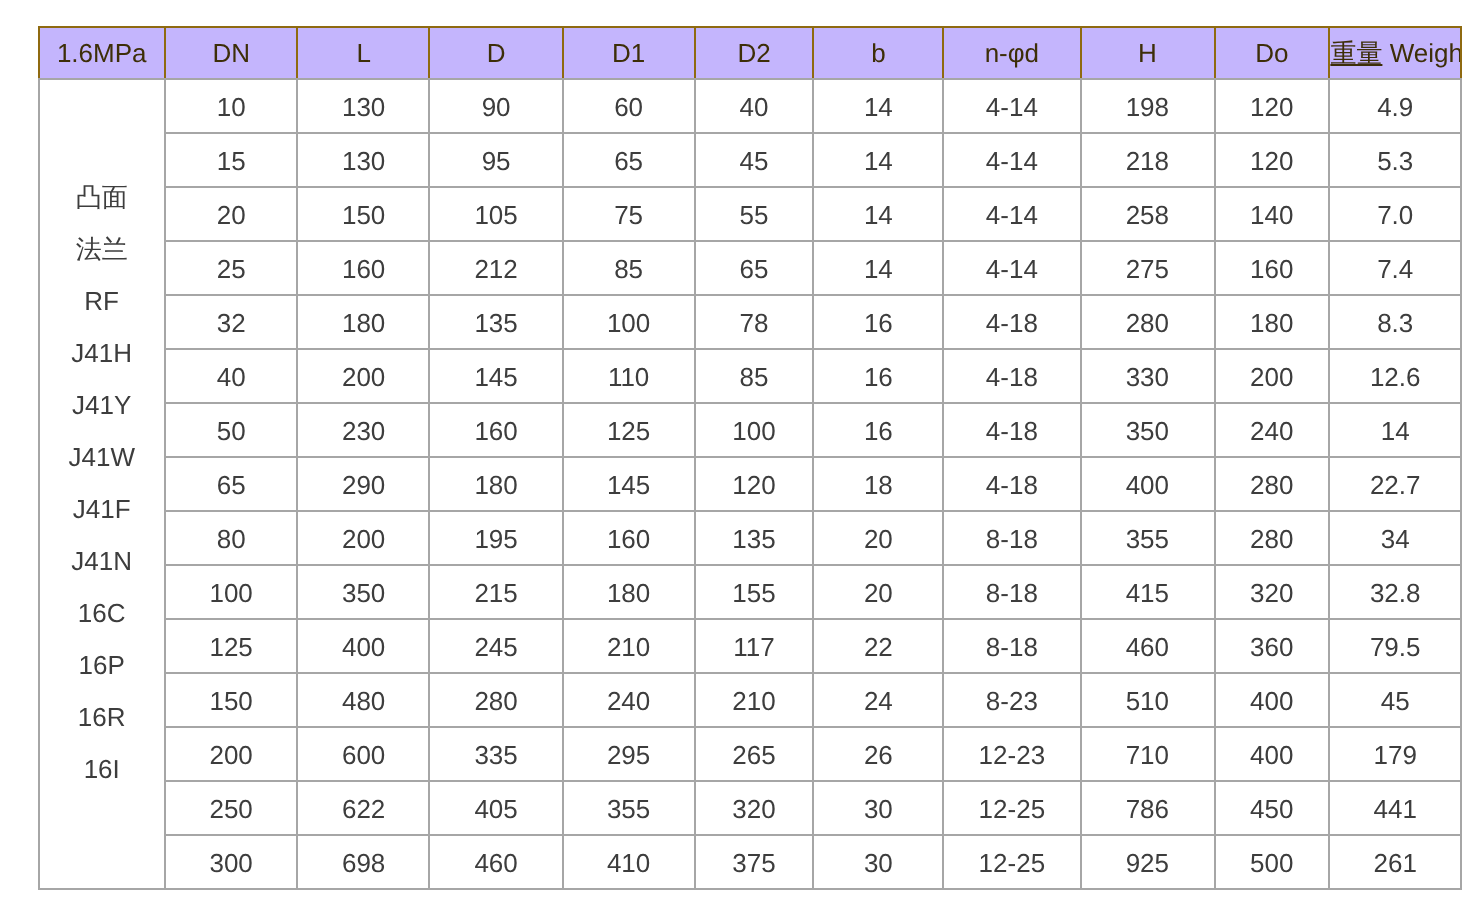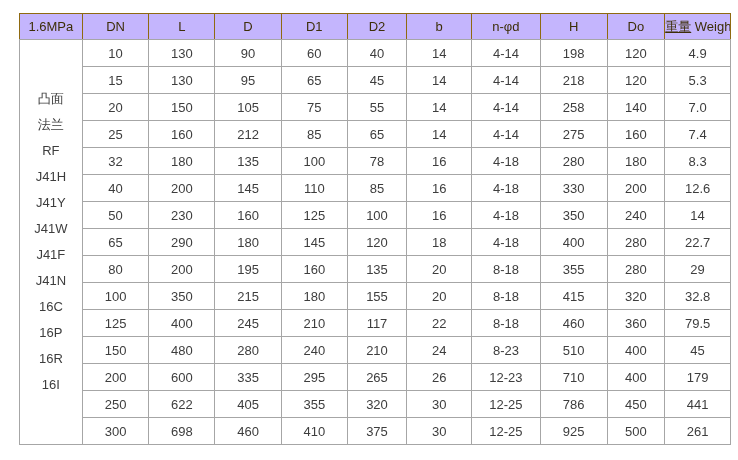--- a/index.html
+++ b/index.html
@@ -211,21 +211,21 @@
         <tr>
           <td>80</td>
           <td>200</td>
           <td>195</td>
           <td>160</td>
           <td>135</td>
           <td>20</td>
           <td>8-18</td>
           <td>355</td>
           <td>280</td>
-          <td>29</td>
+          <td>34</td>
         </tr>
         <tr>
           <td>100</td>
           <td>350</td>
           <td>215</td>
           <td>180</td>
           <td>155</td>
           <td>20</td>
           <td>8-18</td>
           <td>415</td>

